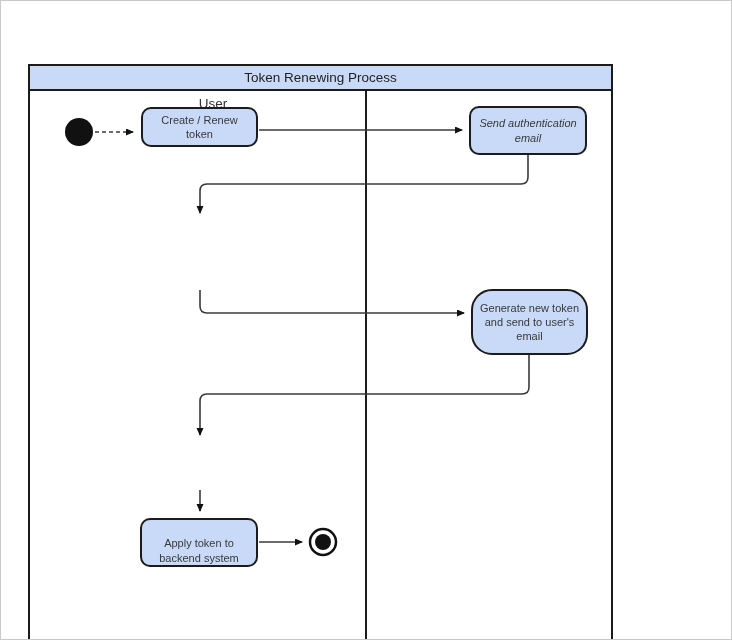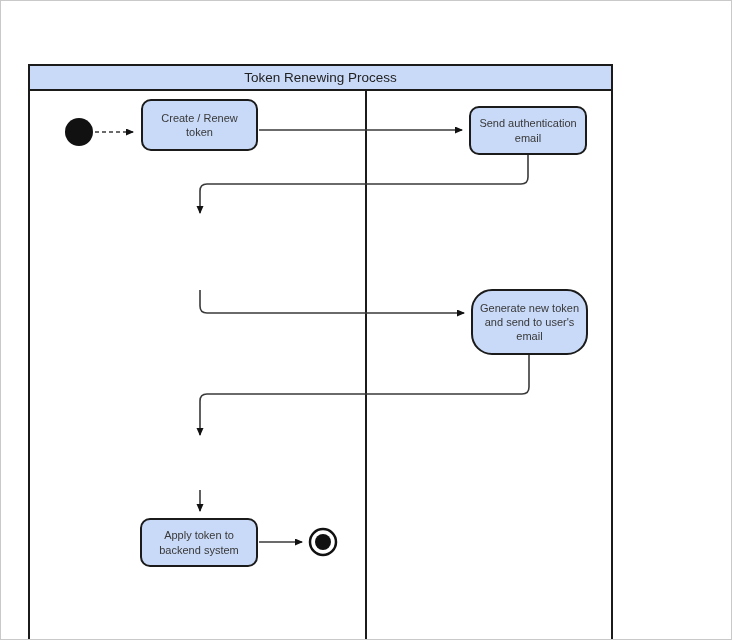--- a/index.html
+++ b/index.html
@@ -125,36 +125,36 @@
     <path d="M 199 489 L 199 510" fill="none" stroke="#3a3a3a" stroke-width="1.6" marker-end="url(#arrow)"></path>
 
     <path d="M 258 541 L 301 541" fill="none" stroke="#3a3a3a" stroke-width="1.6" marker-end="url(#arrow)"></path>
 
     <g>
       <circle cx="322" cy="541" r="13" fill="#ffffff" stroke="#111111" stroke-width="2.5"></circle>
       <circle cx="322" cy="541" r="8" fill="#111111"></circle>
     </g>
   </svg>
 
-  <div class="activity" style="left:140px; top:98px; width:117px; height:52px;">
+  <div class="activity" style="left:140px; top:106px; width:117px; height:40px;">
     <span class="activity-label">Create / Renew
 token</span>
   </div>
 
-  <div class="activity" style="left:468px; top:105px; width:118px; height:49px;">
+  <div class="activity" style="left:468px; top:105px; width:118px; height:49px;font-style:italic;">
     <span class="activity-label">Send authentication
 email</span>
   </div>
 
 
   <div class="activity" style="left:470px; top:288px; width:117px; height:66px;border-radius:21px;">
     <span class="activity-label">Generate new token
 and send to user's
 email</span>
   </div>
 
 
-  <div class="activity" style="left:139px; top:517px; width:118px; height:49px;">
+  <div class="activity" style="left:139px; top:517px; width:118px; height:49px;align-items:flex-end;">
     <span class="activity-label">Apply token to
 backend system</span>
   </div>
 
 </div>
 
 </body></html>

